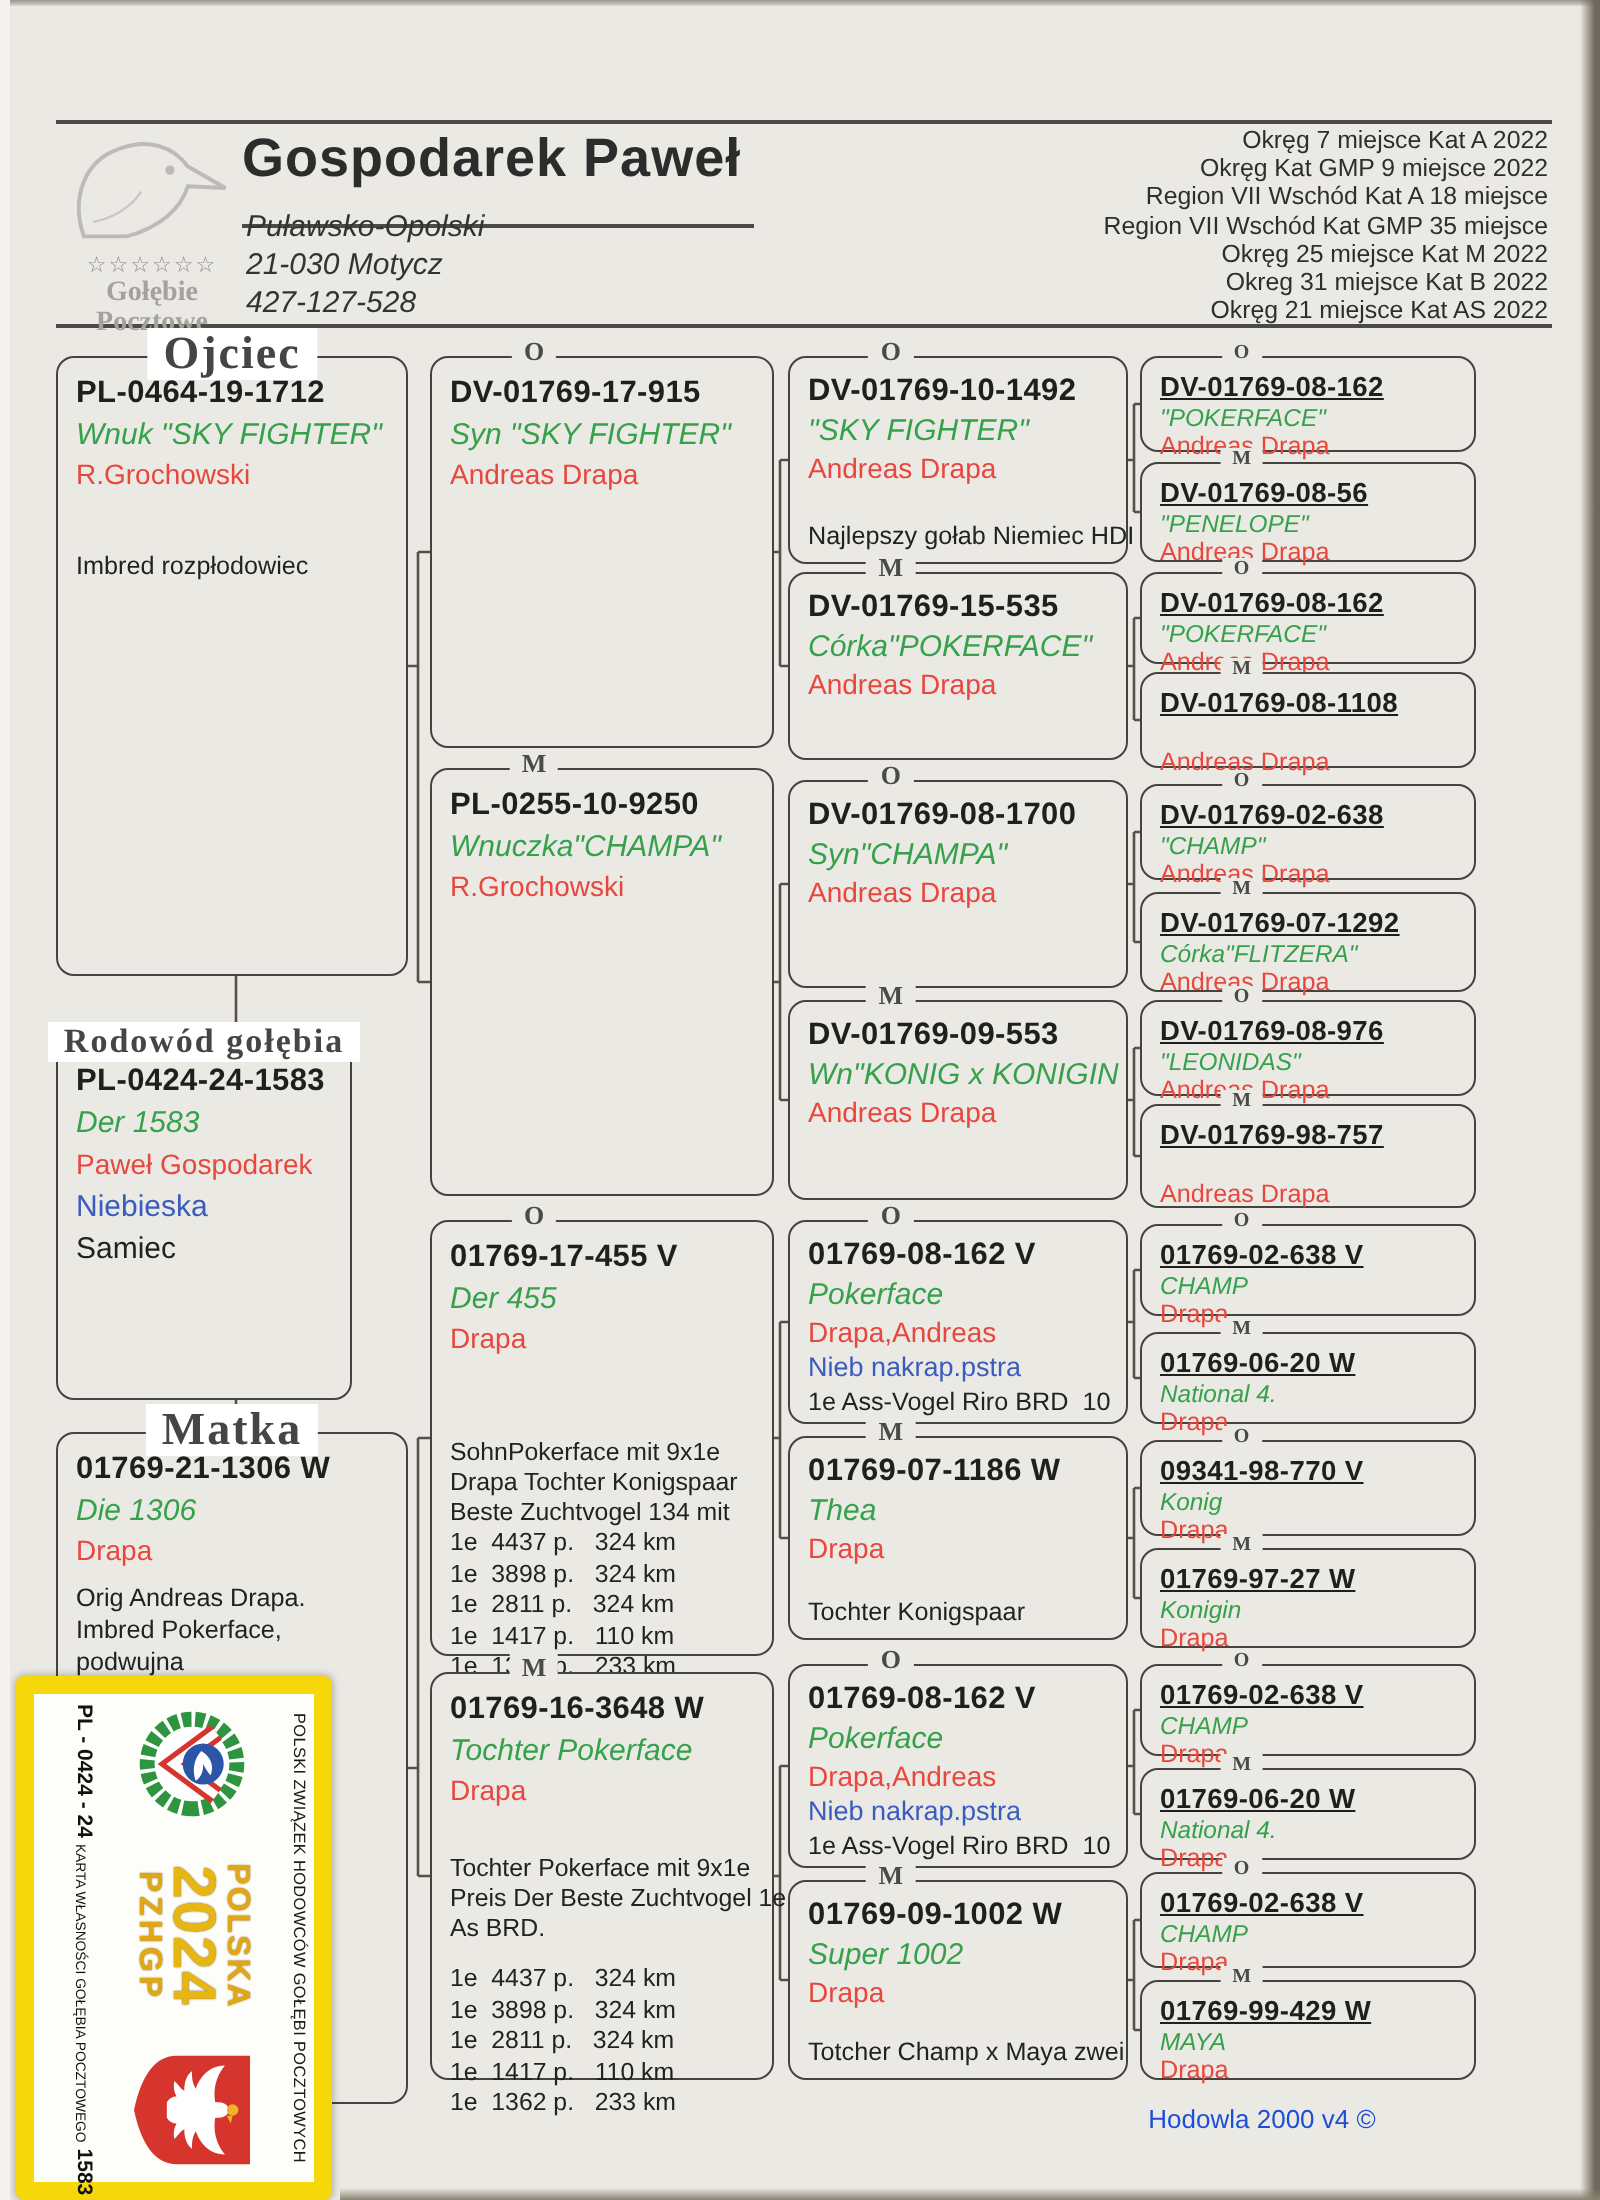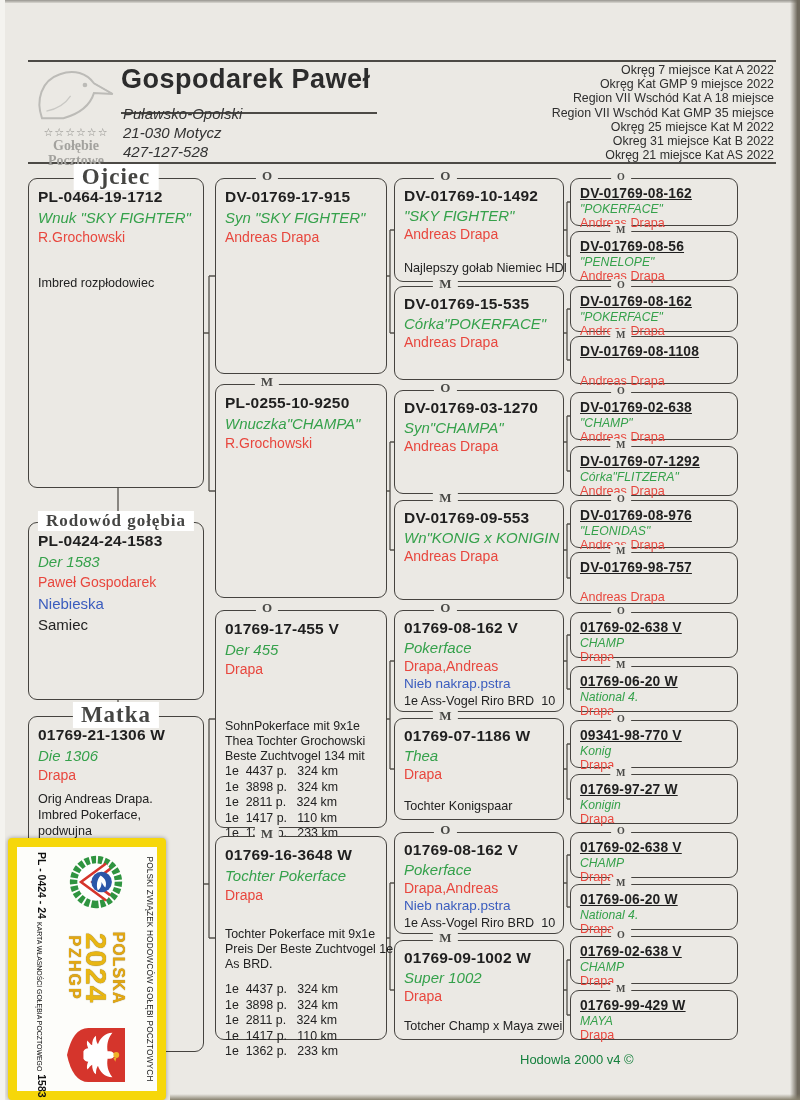--- a/index.html
+++ b/index.html
@@ -37,21 +37,21 @@
   .desc{font-size:12.4px;line-height:15px;color:#222;white-space:pre;}
   .res{font-size:12.4px;line-height:15.5px;color:#222;white-space:pre;}
   .g4 .ring{font-size:13.8px;line-height:16px;text-decoration:underline;}
   .g4 .pname{font-size:12.2px;line-height:14px;min-height:14px;}
   .g4 .fancier{font-size:12.6px;line-height:15px;}
   .g4 .tab{font-size:10px;top:-8px;line-height:11px;}
   .g3 .ring{line-height:20px;}
   .g3 .pname{line-height:19px;}
   .g3 .fancier{line-height:18px;}
   .connectors{position:absolute;left:0;top:0;z-index:1;}
-  .footer-credit{position:absolute;left:520px;top:1052px;width:222px;text-align:left;font-size:13px;color:#15803d;}
+  .footer-credit{position:absolute;left:520px;top:1052px;width:222px;text-align:center;font-size:13px;color:#1d4ed8;}
   
   .sticker-wrap{position:absolute;left:8px;top:838px;width:158px;height:262px;z-index:20;}
   .sticker{width:262px;height:158px;transform:rotate(90deg) translateY(-158px);transform-origin:top left;
            border:9px solid #f6d70a;border-radius:4px;background:#fdfdfa;box-sizing:border-box;
            box-shadow:0 0 4px rgba(0,0,0,0.35);padding:2px 4px;}
   .st-fed{font-size:8.2px;letter-spacing:0.2px;color:#1a1a1a;text-align:center;line-height:11px;white-space:nowrap;}
   .st-mid{display:flex;align-items:center;justify-content:space-between;height:96px;padding:0 3px;}
   .st-center{text-align:center;flex:1;}
   .st-country{font-size:16px;font-weight:bold;color:#e2a714;line-height:16px;letter-spacing:1px;text-shadow:0 0 1px #7c5f05;}
   .st-year{font-size:30px;font-weight:bold;color:#e8b613;line-height:28px;letter-spacing:1px;text-shadow:0 0 1px #6e5404;}
@@ -116,21 +116,21 @@
   </div>
 
   <div class="pbox" style="left:28px;top:178px;width:176px;height:310px">
     <span class="sec-tab">Ojciec</span>
     <div class="ring">PL-0464-19-1712</div>
     <div class="pname">Wnuk "SKY FIGHTER"</div>
     <div class="fancier">R.Grochowski</div>
     <div class="note" style="margin-top:28px">Imbred rozpłodowiec</div>
   </div>
 
-  <div class="pbox" style="left:28px;top:522px;width:176px;height:178px">
+  <div class="pbox" style="left:28px;top:522px;width:148px;height:178px">
     <span class="sec-tab small">Rodowód gołębia</span>
     <div class="ring">PL-0424-24-1583</div>
     <div class="pname">Der 1583</div>
     <div class="fancier" style="line-height:21px">Paweł Gospodarek</div>
     <div class="plumage" style="font-size:15px;line-height:21px">Niebieska</div>
     <div class="note" style="font-size:15px;line-height:21px">Samiec</div>
   </div>
 
   <div class="pbox" style="left:28px;top:716px;width:176px;height:336px">
     <span class="sec-tab">Matka</span>
@@ -154,21 +154,21 @@
     <div class="pname">Wnuczka"CHAMPA"</div>
     <div class="fancier">R.Grochowski</div>
   </div>
 
   <div class="pbox" style="left:215px;top:610px;width:172px;height:218px">
     <span class="tab">O</span>
     <div class="ring">01769-17-455 V</div>
     <div class="pname">Der  455</div>
     <div class="fancier">Drapa</div>
     <div class="desc" style="margin-top:40px">SohnPokerface mit 9x1e</div>
-    <div class="desc">Thea Tochter Grochowski</div>
+    <div class="desc">Drapa Tochter Konigspaar</div>
     <div class="desc">Beste Zuchtvogel 134 mit</div>
     <div class="res">1e  4437 p.   324 km</div>
     <div class="res">1e  3898 p.   324 km</div>
     <div class="res">1e  2811 p.   324 km</div>
     <div class="res">1e  1417 p.   110 km</div>
     <div class="res">1e  1362 p.   233 km</div>
     <div class="res">1e  1351 p.   110 km</div>
   </div>
 
   <div class="pbox" style="left:215px;top:836px;width:172px;height:204px">
@@ -196,21 +196,21 @@
 
   <div class="pbox g3" style="left:394px;top:286px;width:170px;height:94px">
     <span class="tab">M</span>
     <div class="ring">DV-01769-15-535</div>
     <div class="pname">Córka"POKERFACE"</div>
     <div class="fancier">Andreas Drapa</div>
   </div>
 
   <div class="pbox g3" style="left:394px;top:390px;width:170px;height:104px">
     <span class="tab">O</span>
-    <div class="ring">DV-01769-03-1270</div>
+    <div class="ring">DV-01769-08-1700</div>
     <div class="pname">Syn"CHAMPA"</div>
     <div class="fancier">Andreas Drapa</div>
   </div>
 
   <div class="pbox g3" style="left:394px;top:500px;width:170px;height:100px">
     <span class="tab">M</span>
     <div class="ring">DV-01769-09-553</div>
     <div class="pname">Wn"KONIG x KONIGIN</div>
     <div class="fancier">Andreas Drapa</div>
   </div>

